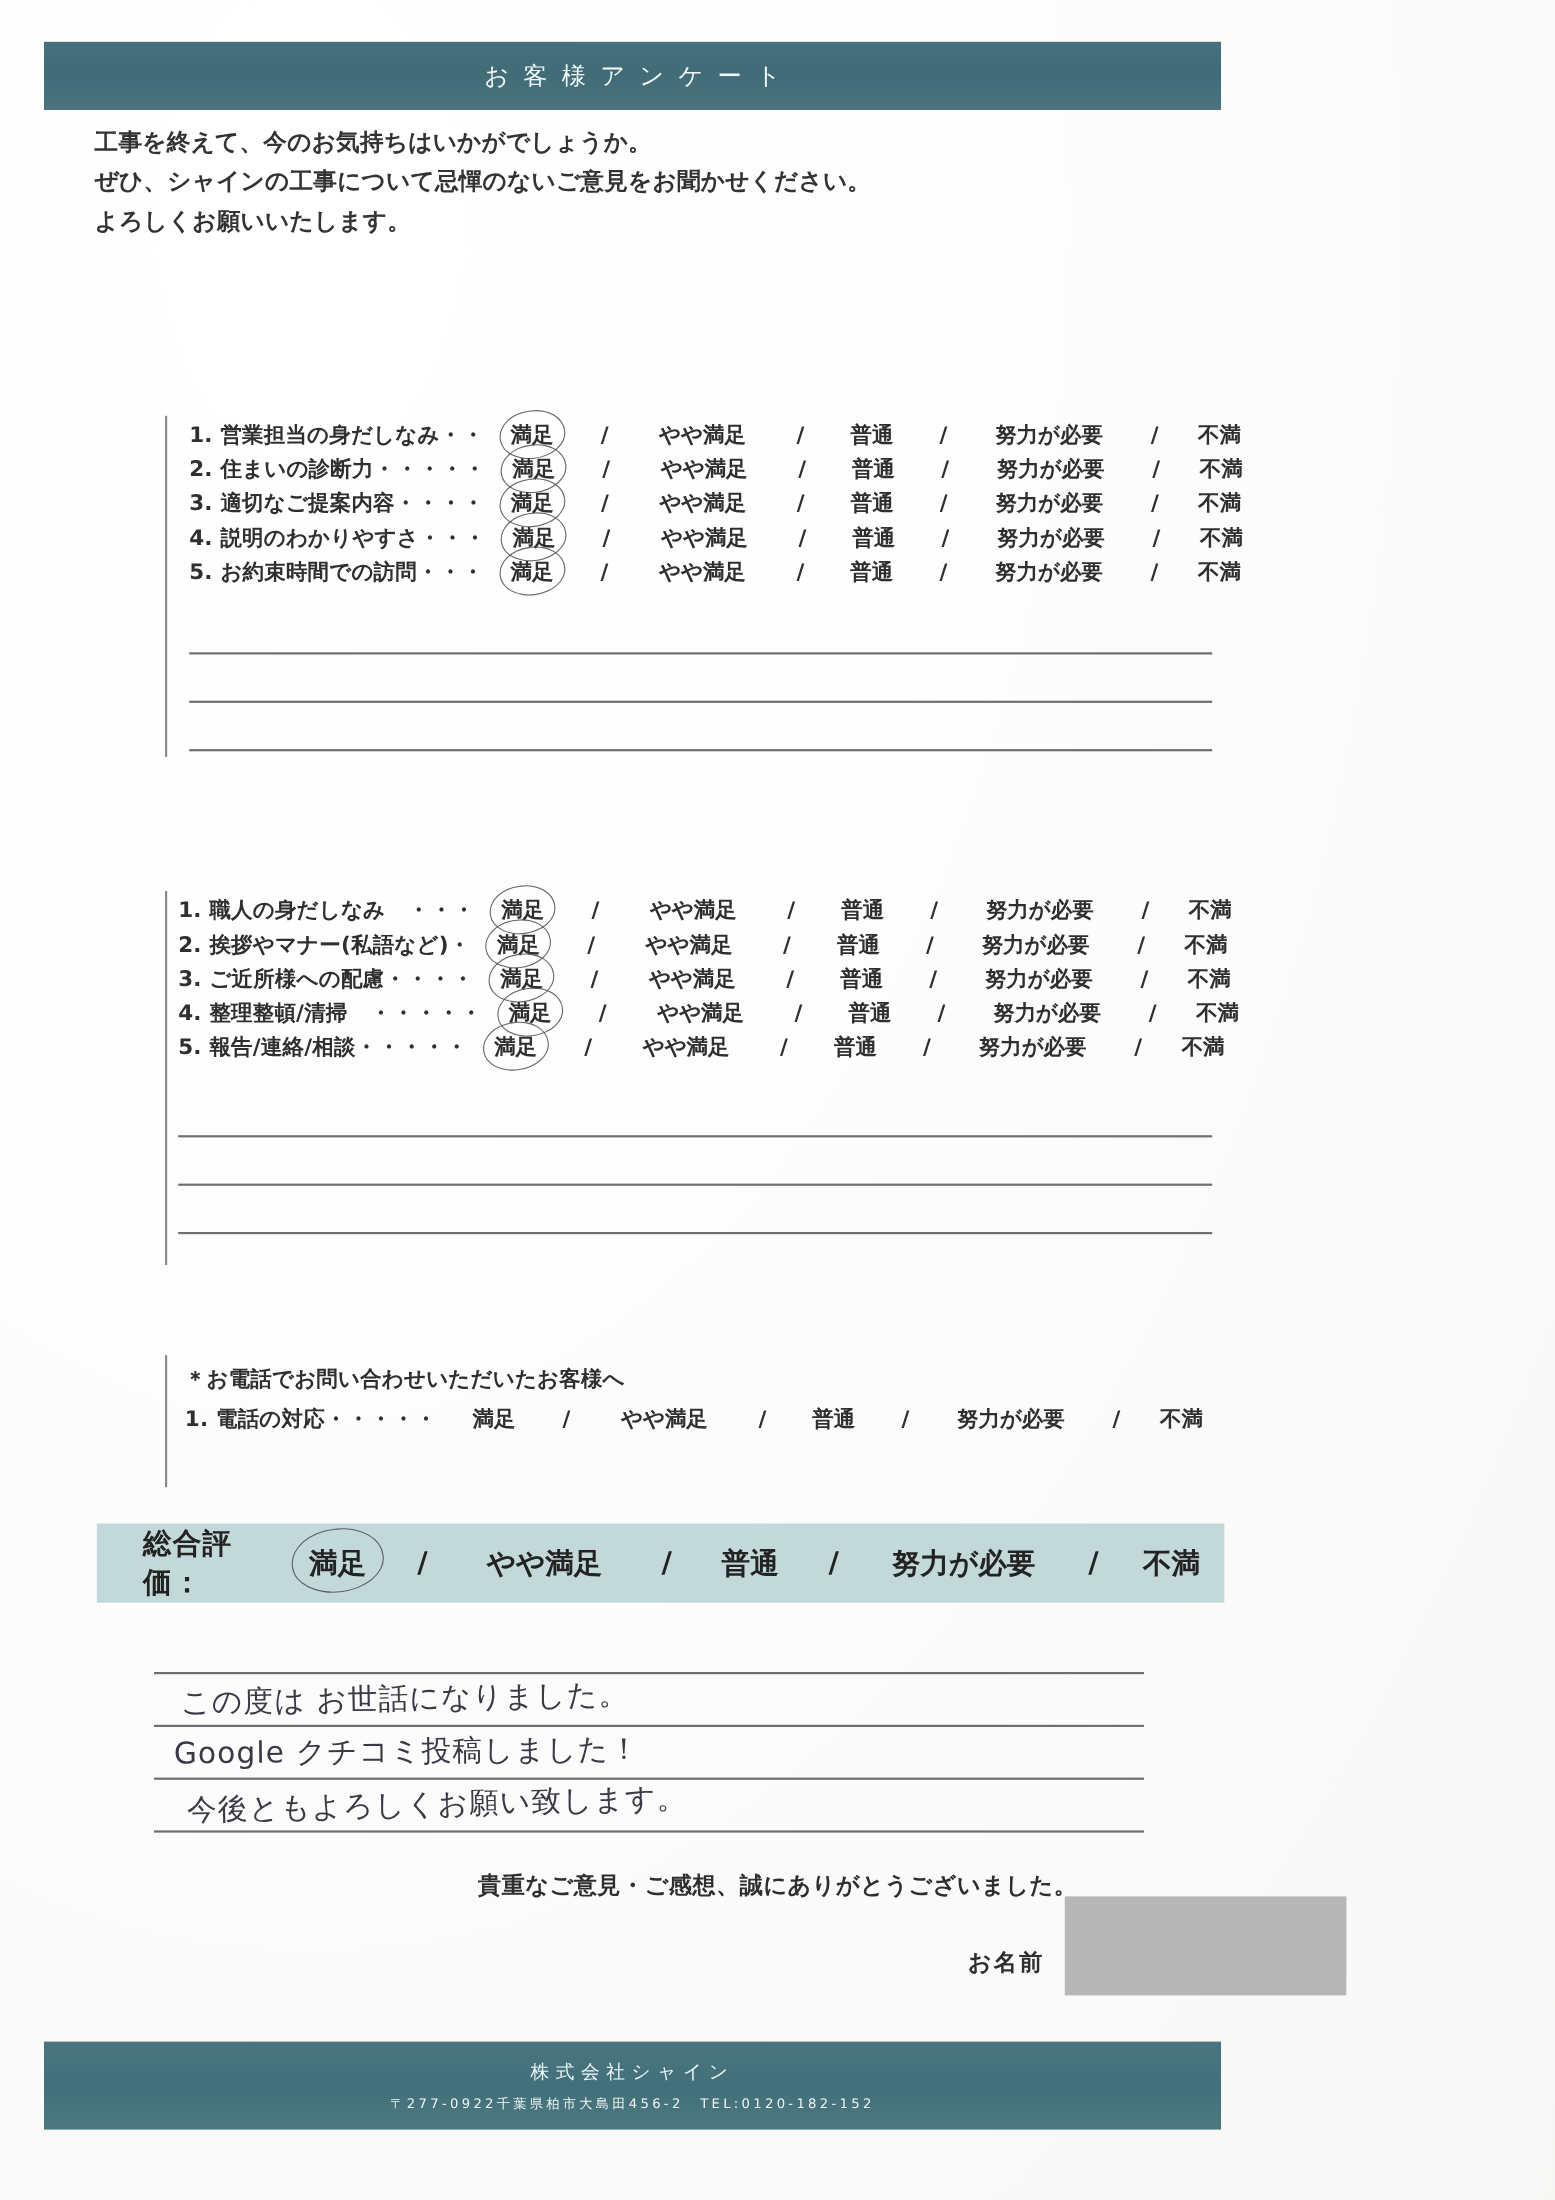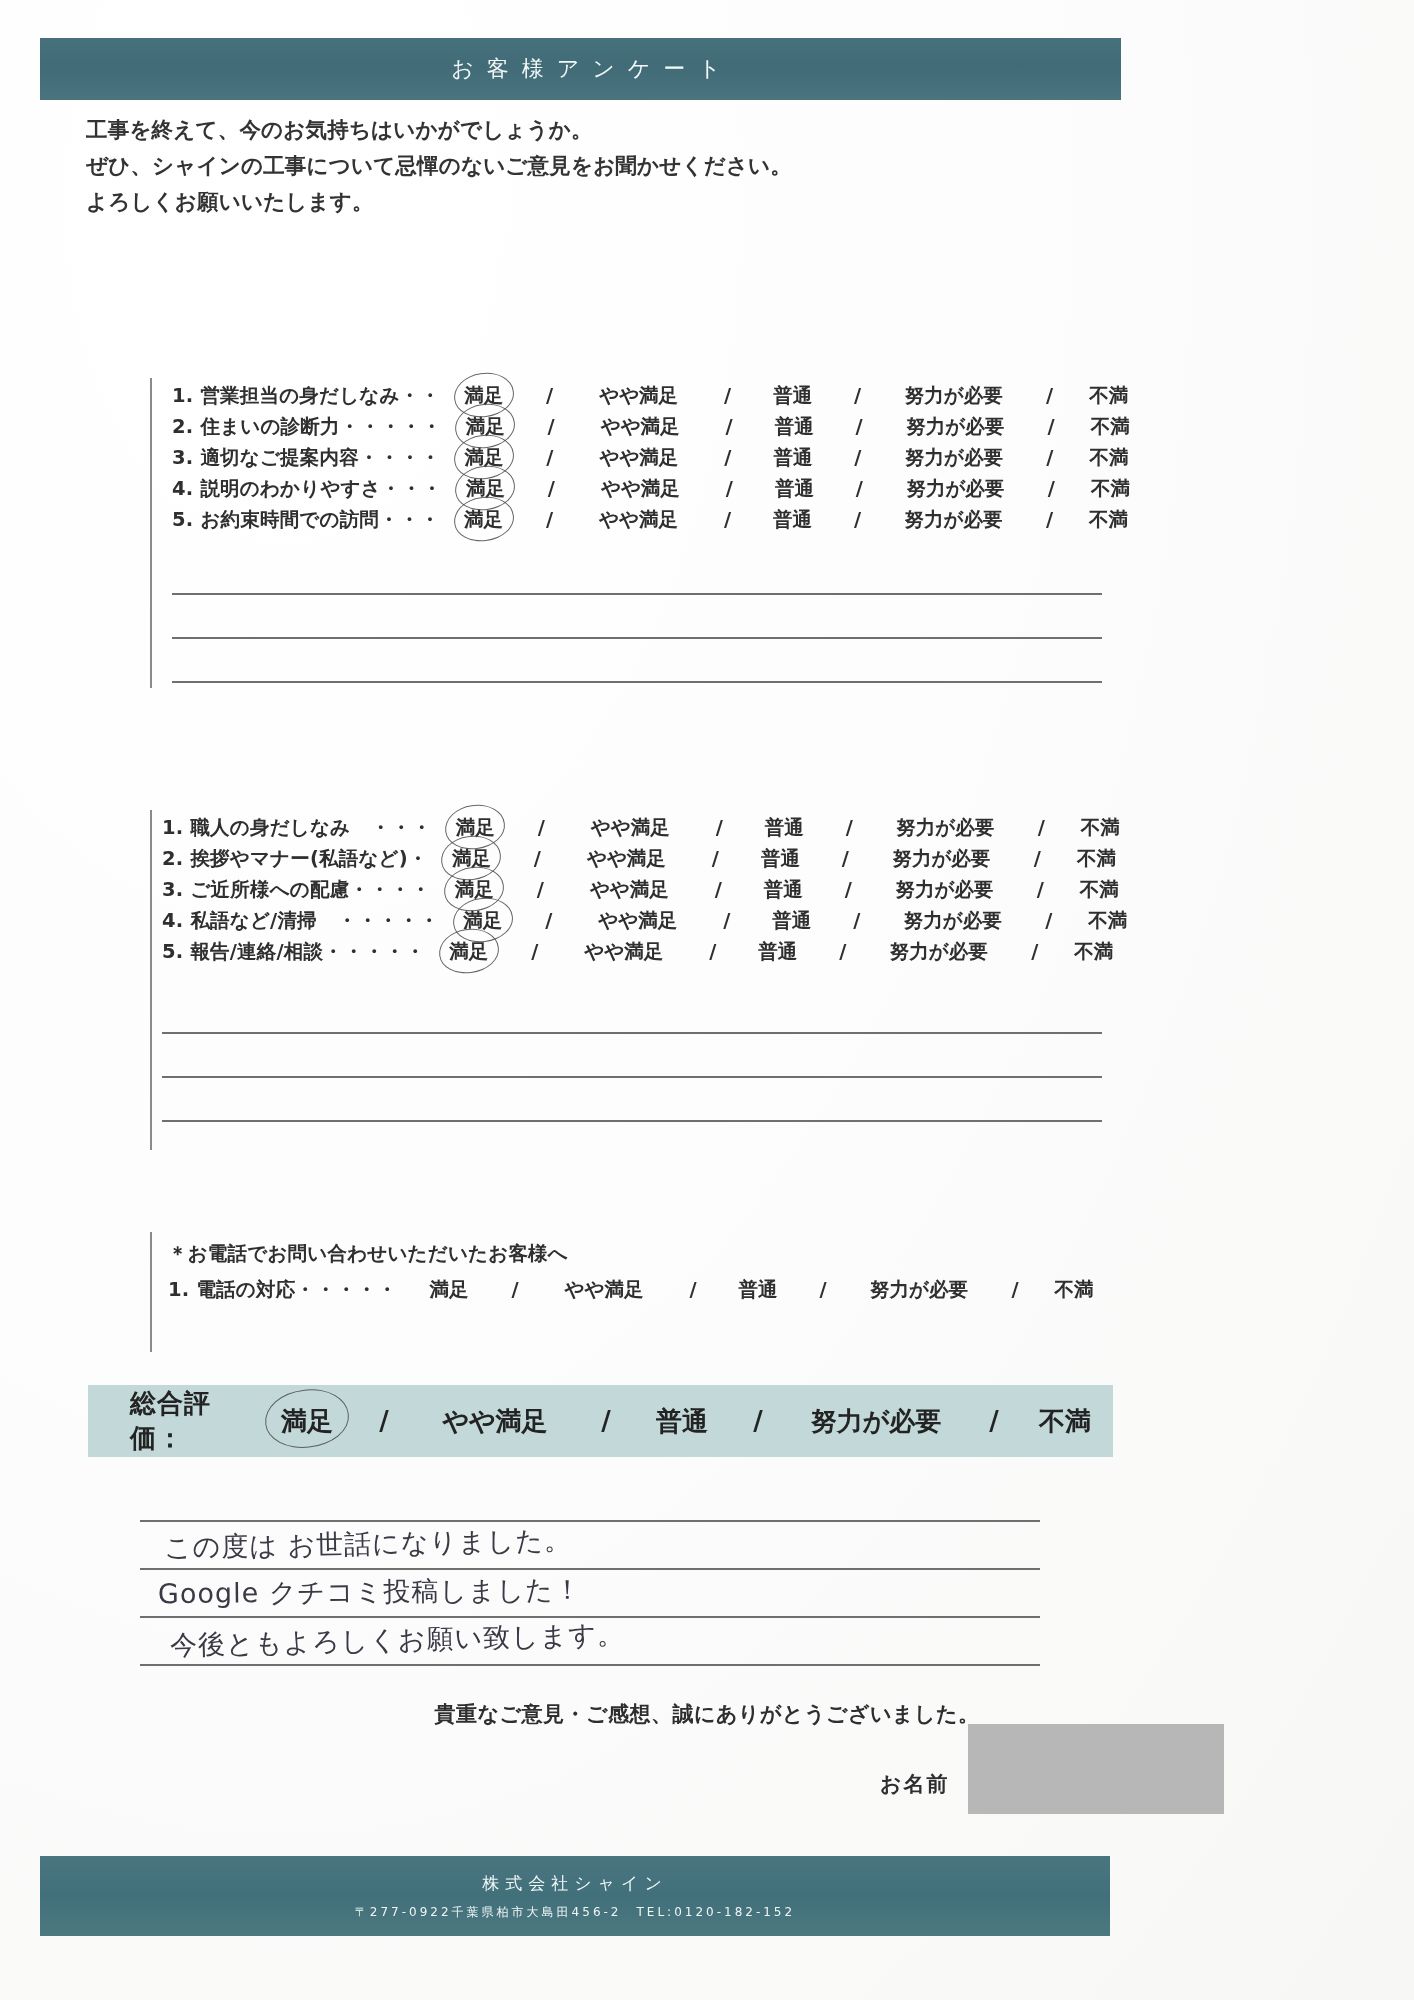--- a/index.html
+++ b/index.html
@@ -17,21 +17,21 @@
       radial-gradient(ellipse at 20% 10%, #ffffff 0%, #fdfdfd 40%, #f7f7f6 100%);
   }
   .paper-edge{
     position:absolute;left:30px;top:18px;width:1092px;height:1570px;
     box-shadow:0 0 0 0 transparent;
   }
   
   .header-band{
     position:absolute;left:40px;top:38px;width:1070px;height:62px;
     background:linear-gradient(180deg,#46717c 0%,#406b77 45%,#4a757f 100%);
-    display:flex;align-items:center;justify-content:center;padding-left:11px;
+    display:flex;align-items:center;justify-content:center;
   }
   .header-band .title{
     color:#f2f7f7;font-size:22px;letter-spacing:13px;
     font-weight:400;text-indent:13px;
     font-family:"DejaVu Sans","Liberation Sans",sans-serif;
   }
   
   .intro{
     position:absolute;left:86px;top:112px;width:1000px;
     color:#2b2b2b;
@@ -280,21 +280,21 @@
             <span class="opt" style="width: 132px;">やや満足</span>
             <span class="sep" style="width: 46px;">/</span>
             <span class="opt" style="width: 84px;">普通</span>
             <span class="sep" style="width: 46px;">/</span>
             <span class="opt" style="width: 146px;">努力が必要</span>
             <span class="sep" style="width: 46px;">/</span>
             <span class="opt" style="width: 72px;">不満</span>
           </div>
         </div>
         <div class="qrow">
-          <span class="qlabel" style="display: inline-block; width: 340px;"><span class="qnum">4.</span><span> 私語など/清掃</span><span class="dots">　・・・・・</span></span>
+          <span class="qlabel" style="display: inline-block; width: 340px;"><span class="qnum">4.</span><span> 整理整頓/清掃</span><span class="dots">　・・・・・</span></span>
           <div class="scale">
             <span class="opt circled" style="width: 86px;">満足</span>
             <span class="sep" style="width: 46px;">/</span>
             <span class="opt" style="width: 132px;">やや満足</span>
             <span class="sep" style="width: 46px;">/</span>
             <span class="opt" style="width: 84px;">普通</span>
             <span class="sep" style="width: 46px;">/</span>
             <span class="opt" style="width: 146px;">努力が必要</span>
             <span class="sep" style="width: 46px;">/</span>
             <span class="opt" style="width: 72px;">不満</span>

